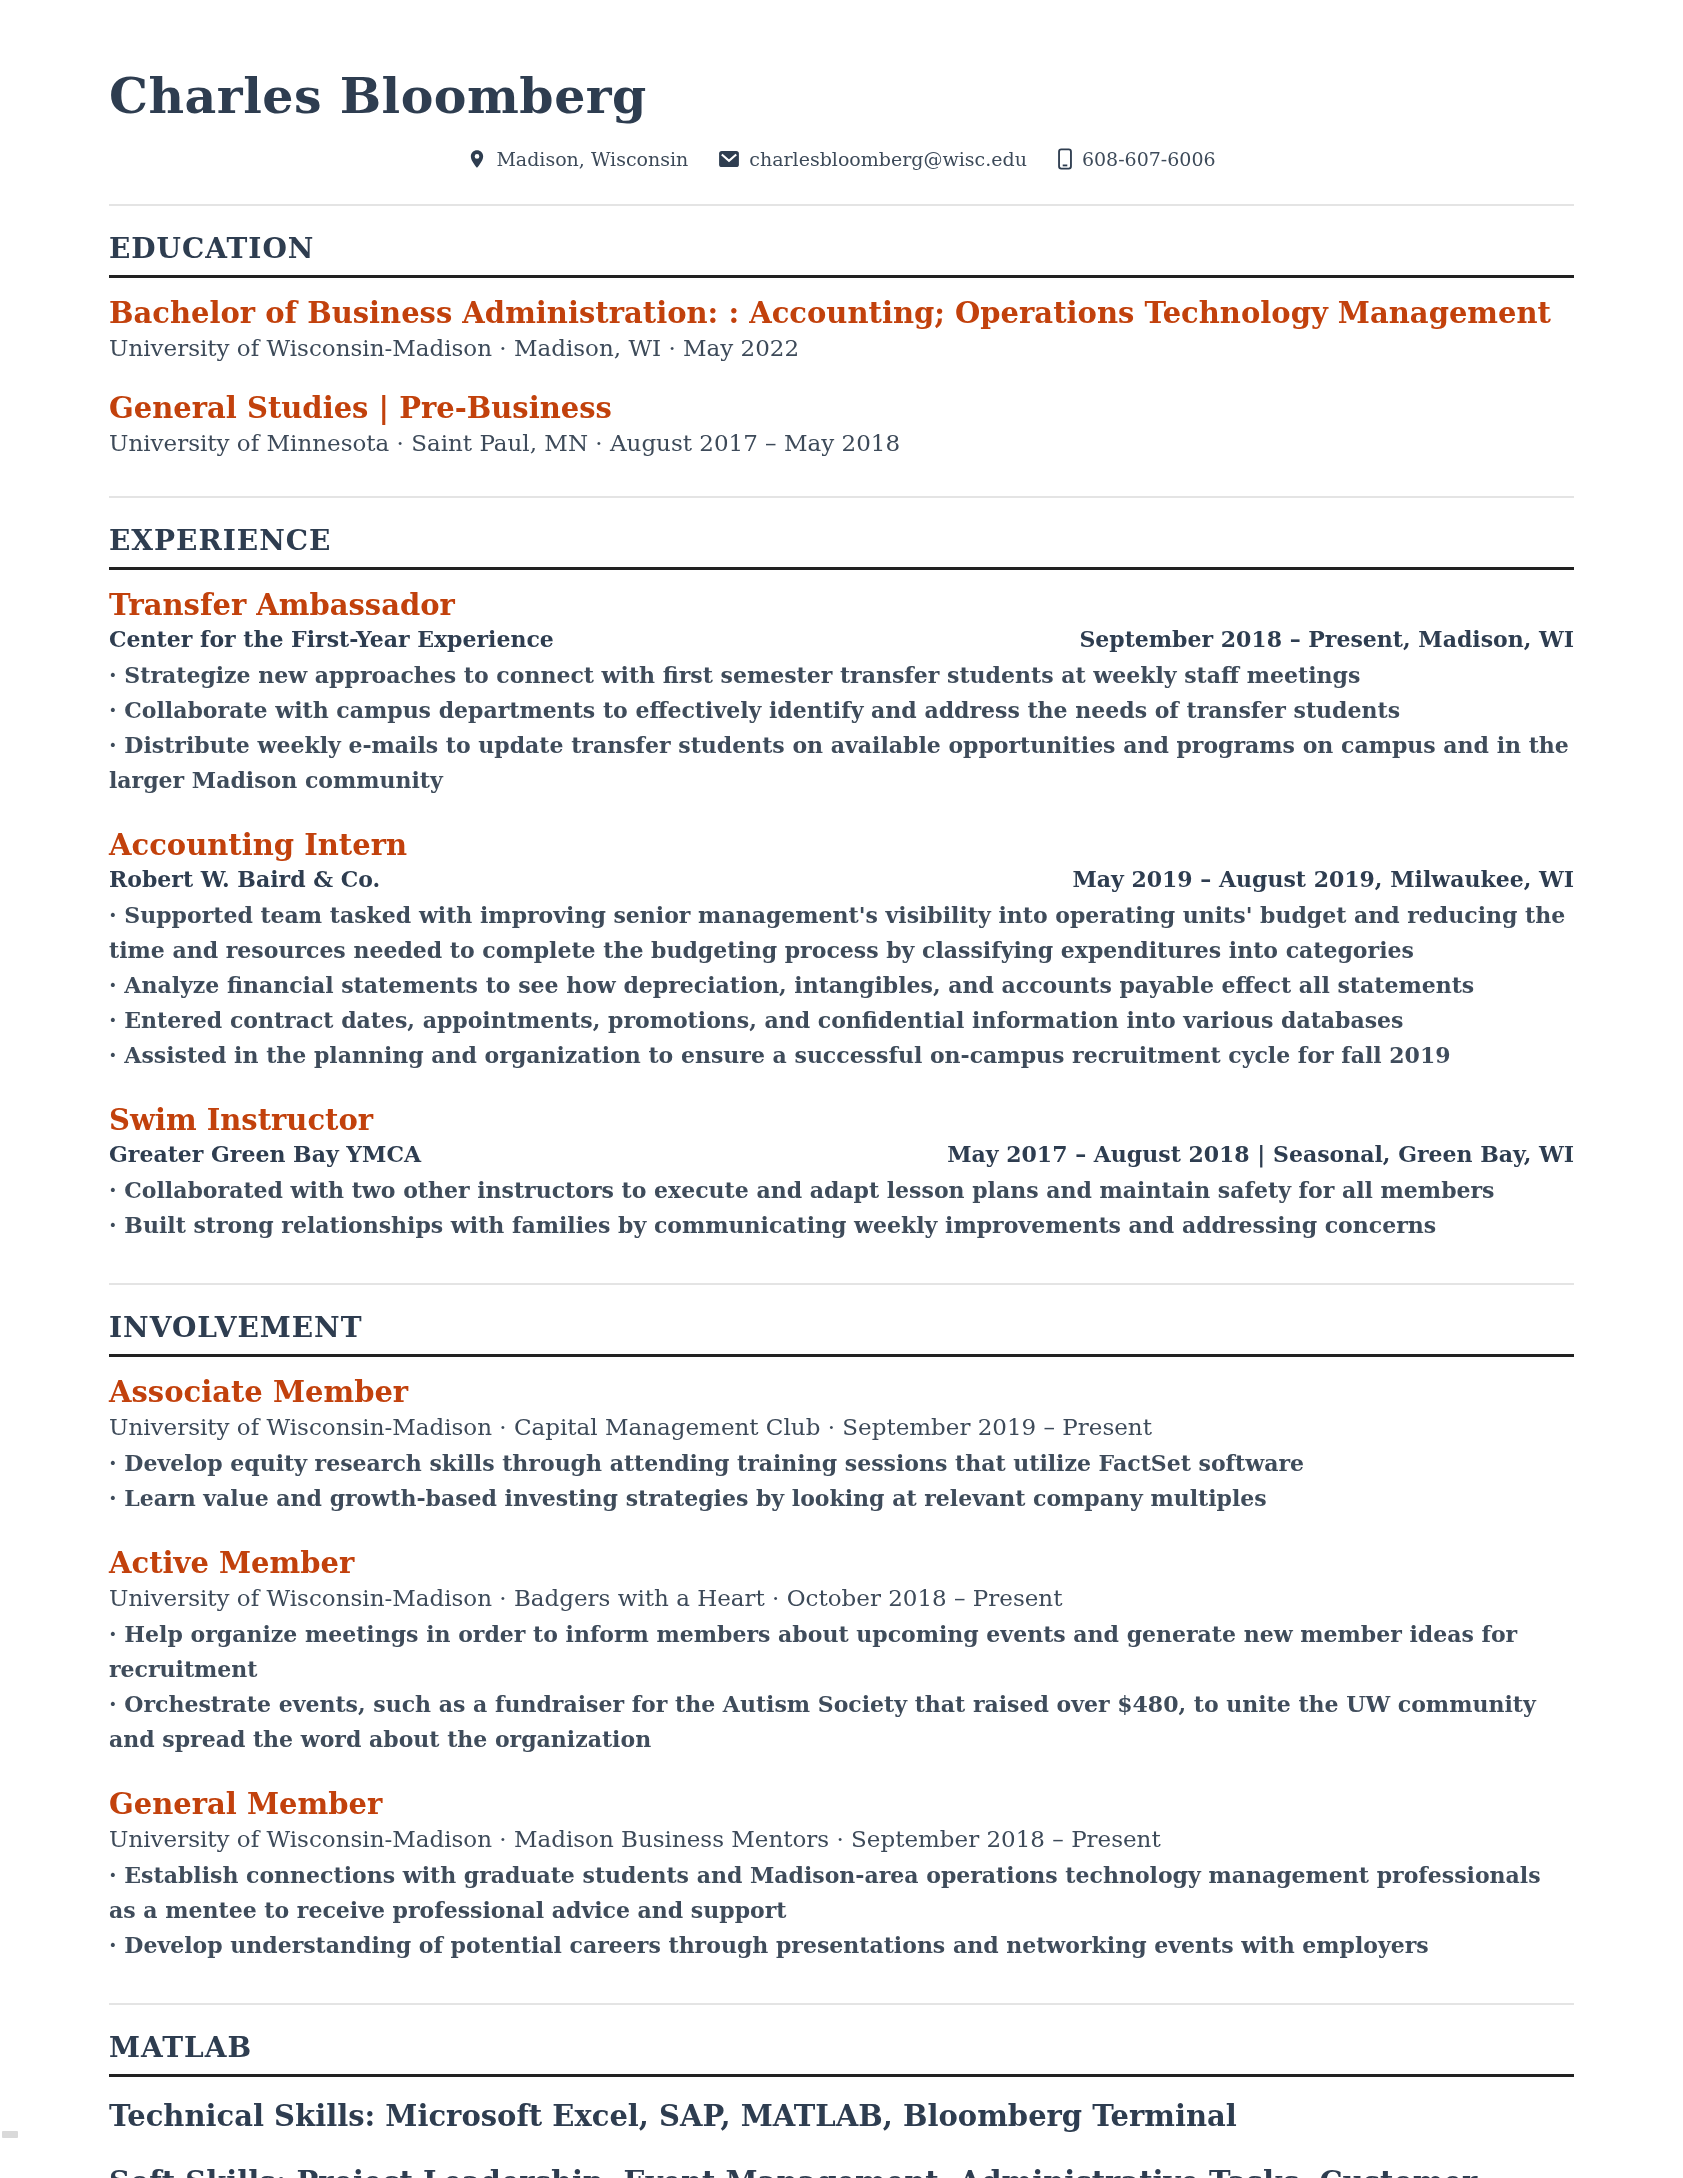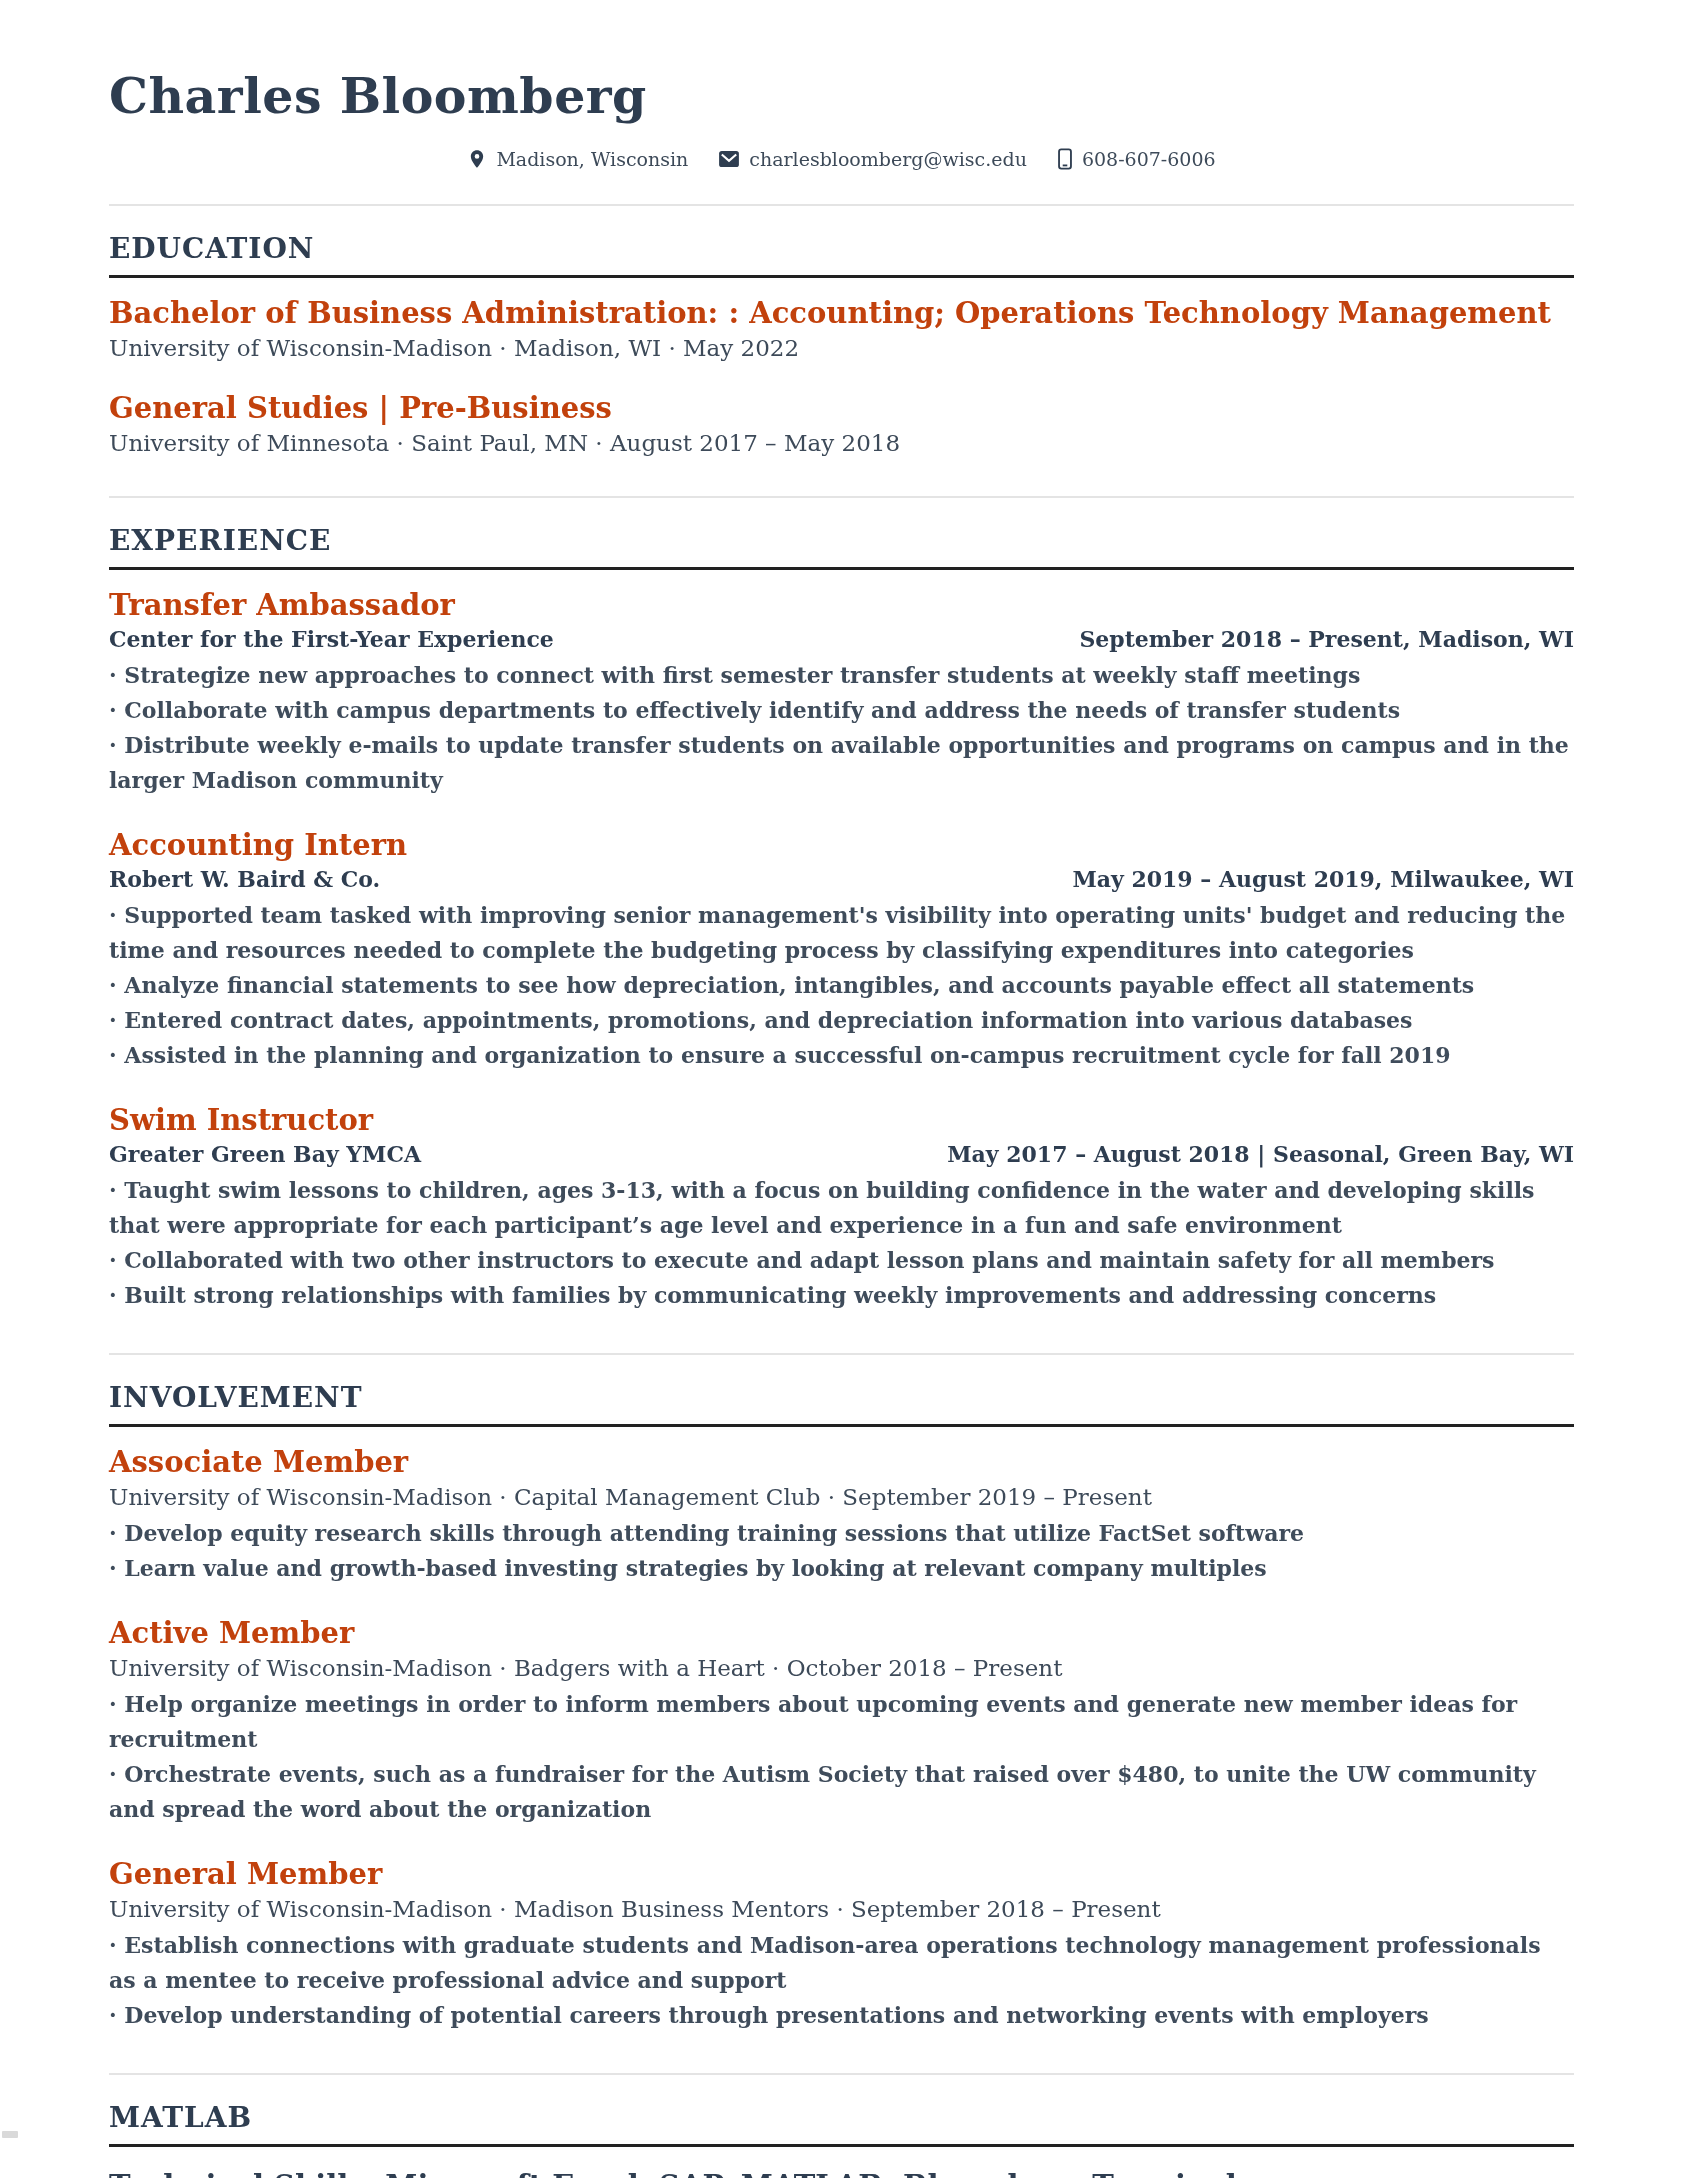--- a/index.html
+++ b/index.html
@@ -138,33 +138,32 @@
 
     <div class="entry">
       <div class="entry-title">Accounting Intern</div>
       <div class="entry-row">
         <span>Robert W. Baird &amp; Co.</span>
         <span>May 2019 – August 2019, Milwaukee, WI</span>
       </div>
       <ul class="bullets">
         <li>Supported team tasked with improving senior management's visibility into operating units' budget and reducing the time and resources needed to complete the budgeting process by classifying expenditures into categories</li>
         <li>Analyze financial statements to see how depreciation, intangibles, and accounts payable effect all statements</li>
-        <li>Entered contract dates, appointments, promotions, and depreciation information into various databases</li>
+        <li>Entered contract dates, appointments, promotions, and confidential information into various databases</li>
         <li>Assisted in the planning and organization to ensure a successful on-campus recruitment cycle for fall 2019</li>
       </ul>
     </div>
 
     <div class="entry">
       <div class="entry-title">Swim Instructor</div>
       <div class="entry-row">
         <span>Greater Green Bay YMCA</span>
         <span>May 2017 – August 2018 | Seasonal, Green Bay, WI</span>
       </div>
       <ul class="bullets">
-        <li>Taught swim lessons to children, ages 3-13, with a focus on building confidence in the water and developing skills that were appropriate for each participant’s age level and experience in a fun and safe environment</li>
         <li>Collaborated with two other instructors to execute and adapt lesson plans and maintain safety for all members</li>
         <li>Built strong relationships with families by communicating weekly improvements and addressing concerns</li>
       </ul>
     </div>
   </div>
 
   <hr class="section-divider">
 
   <div>
     <div class="section-heading">INVOLVEMENT</div>

